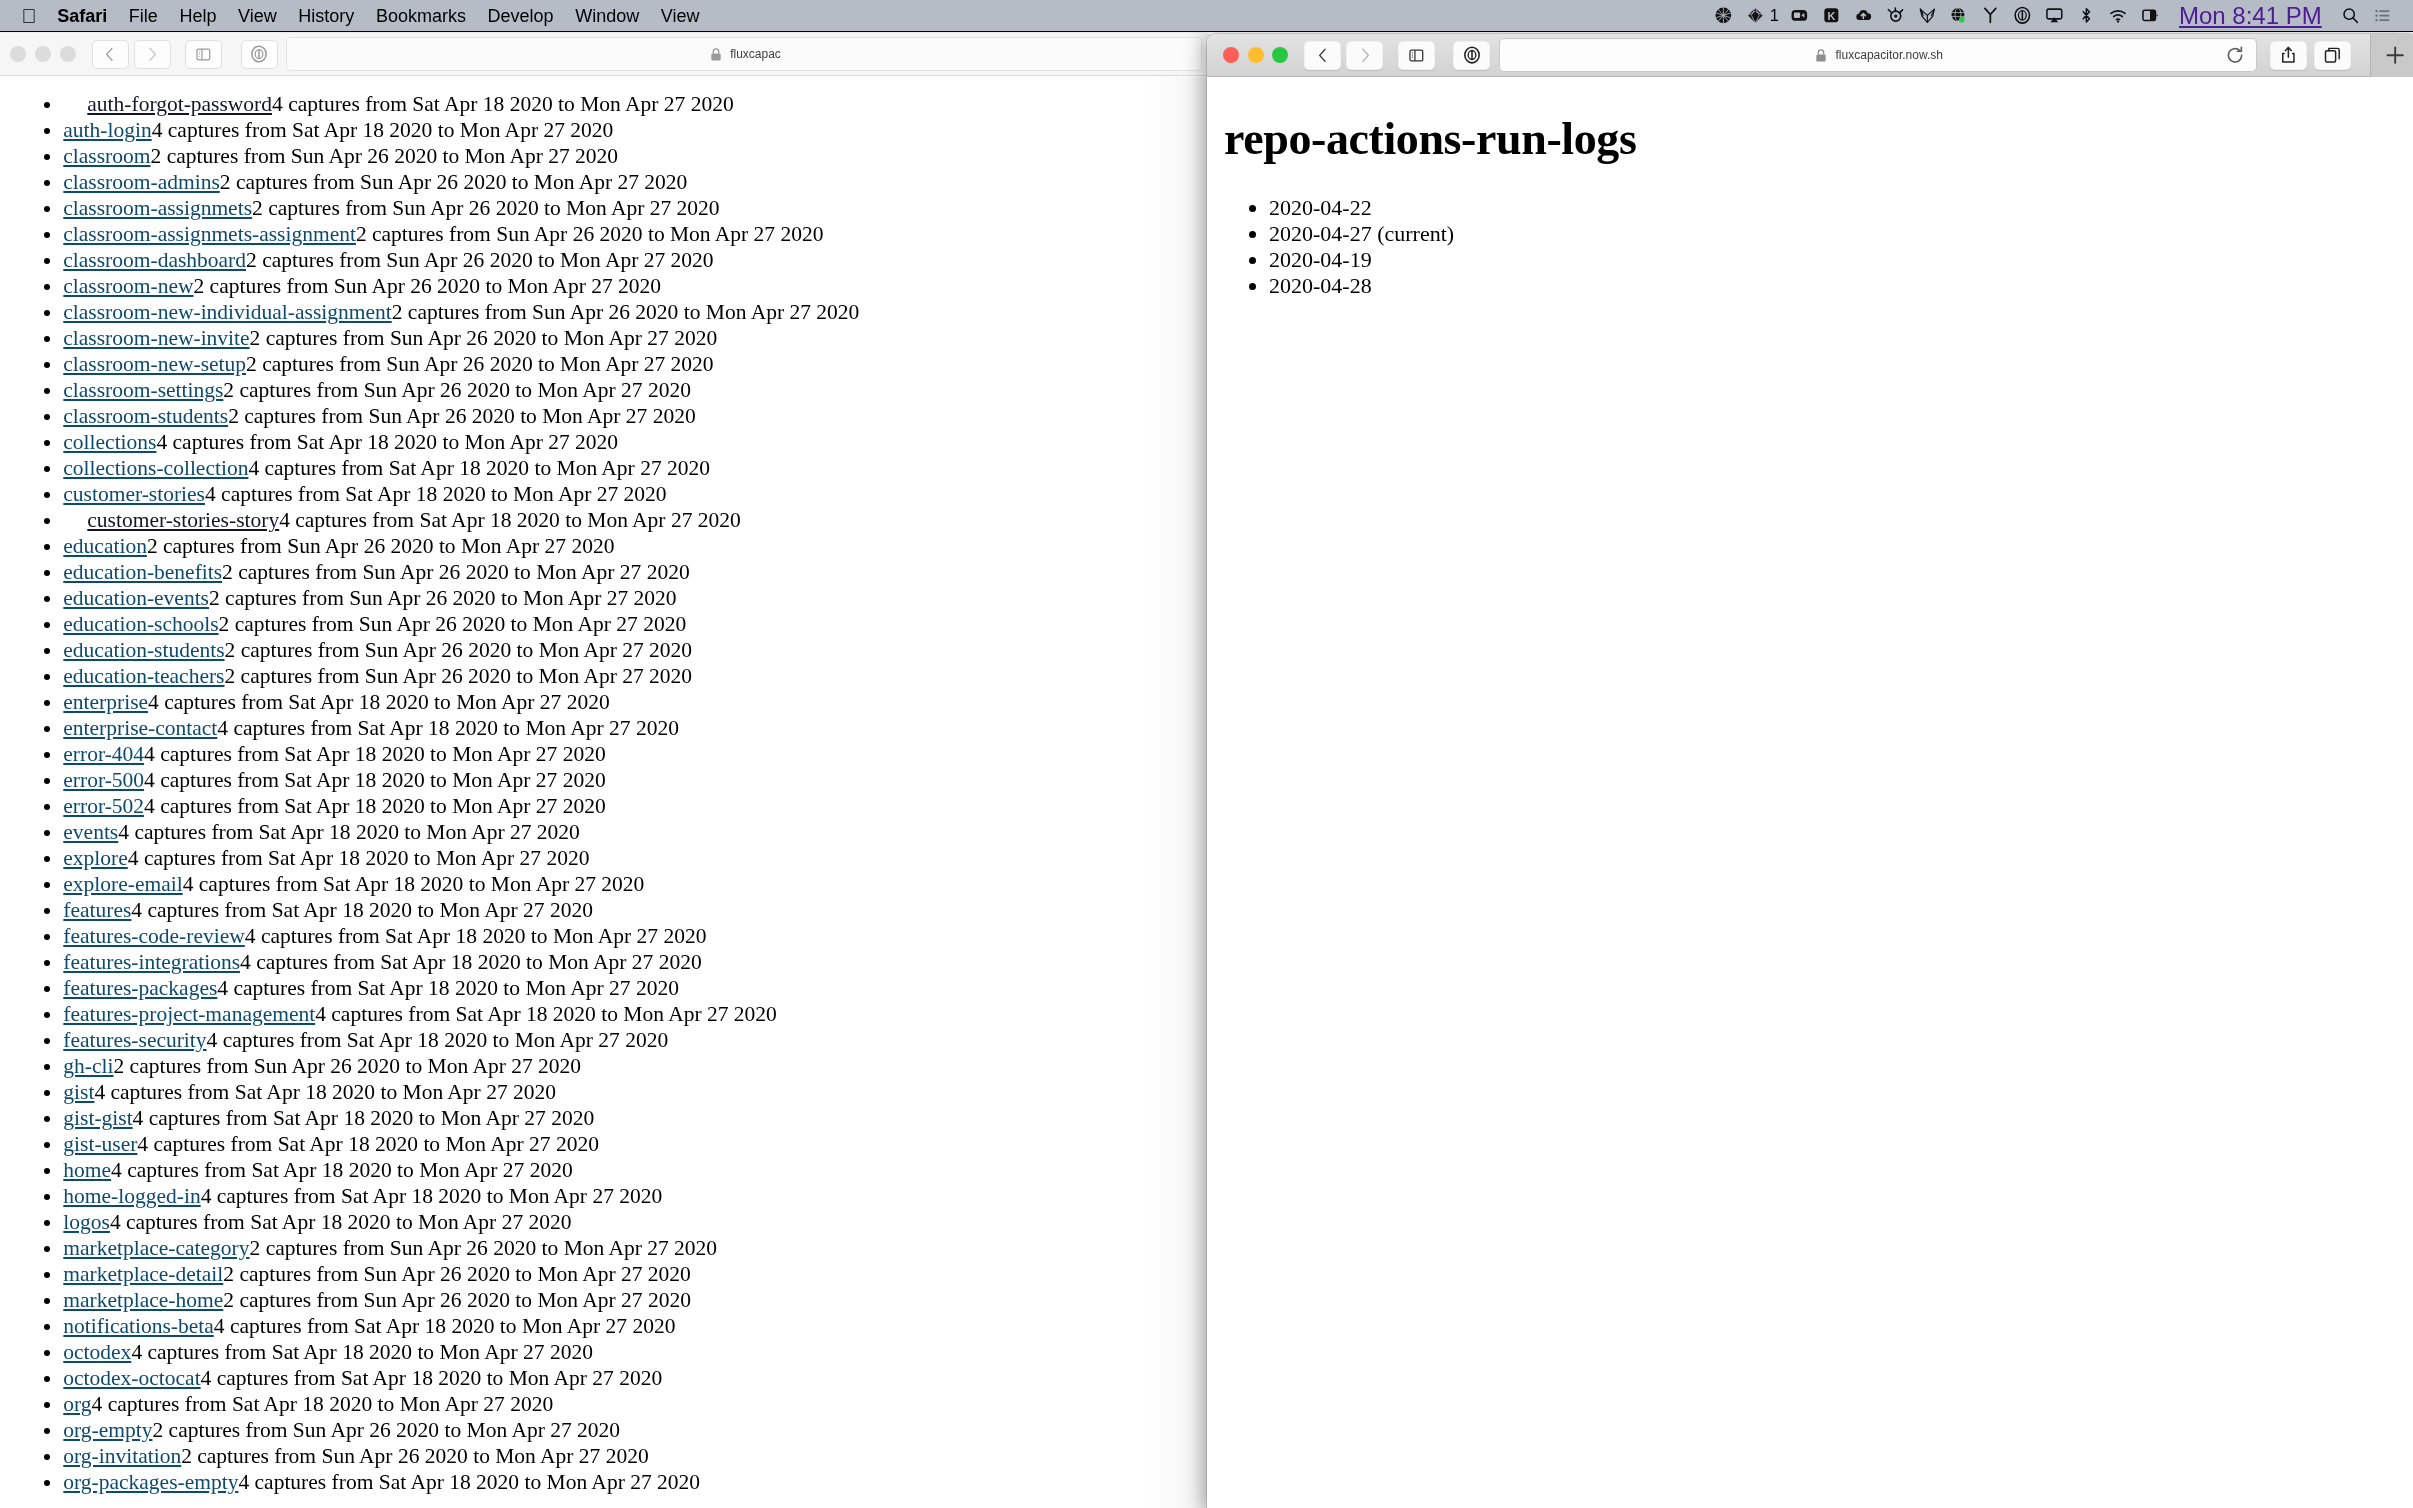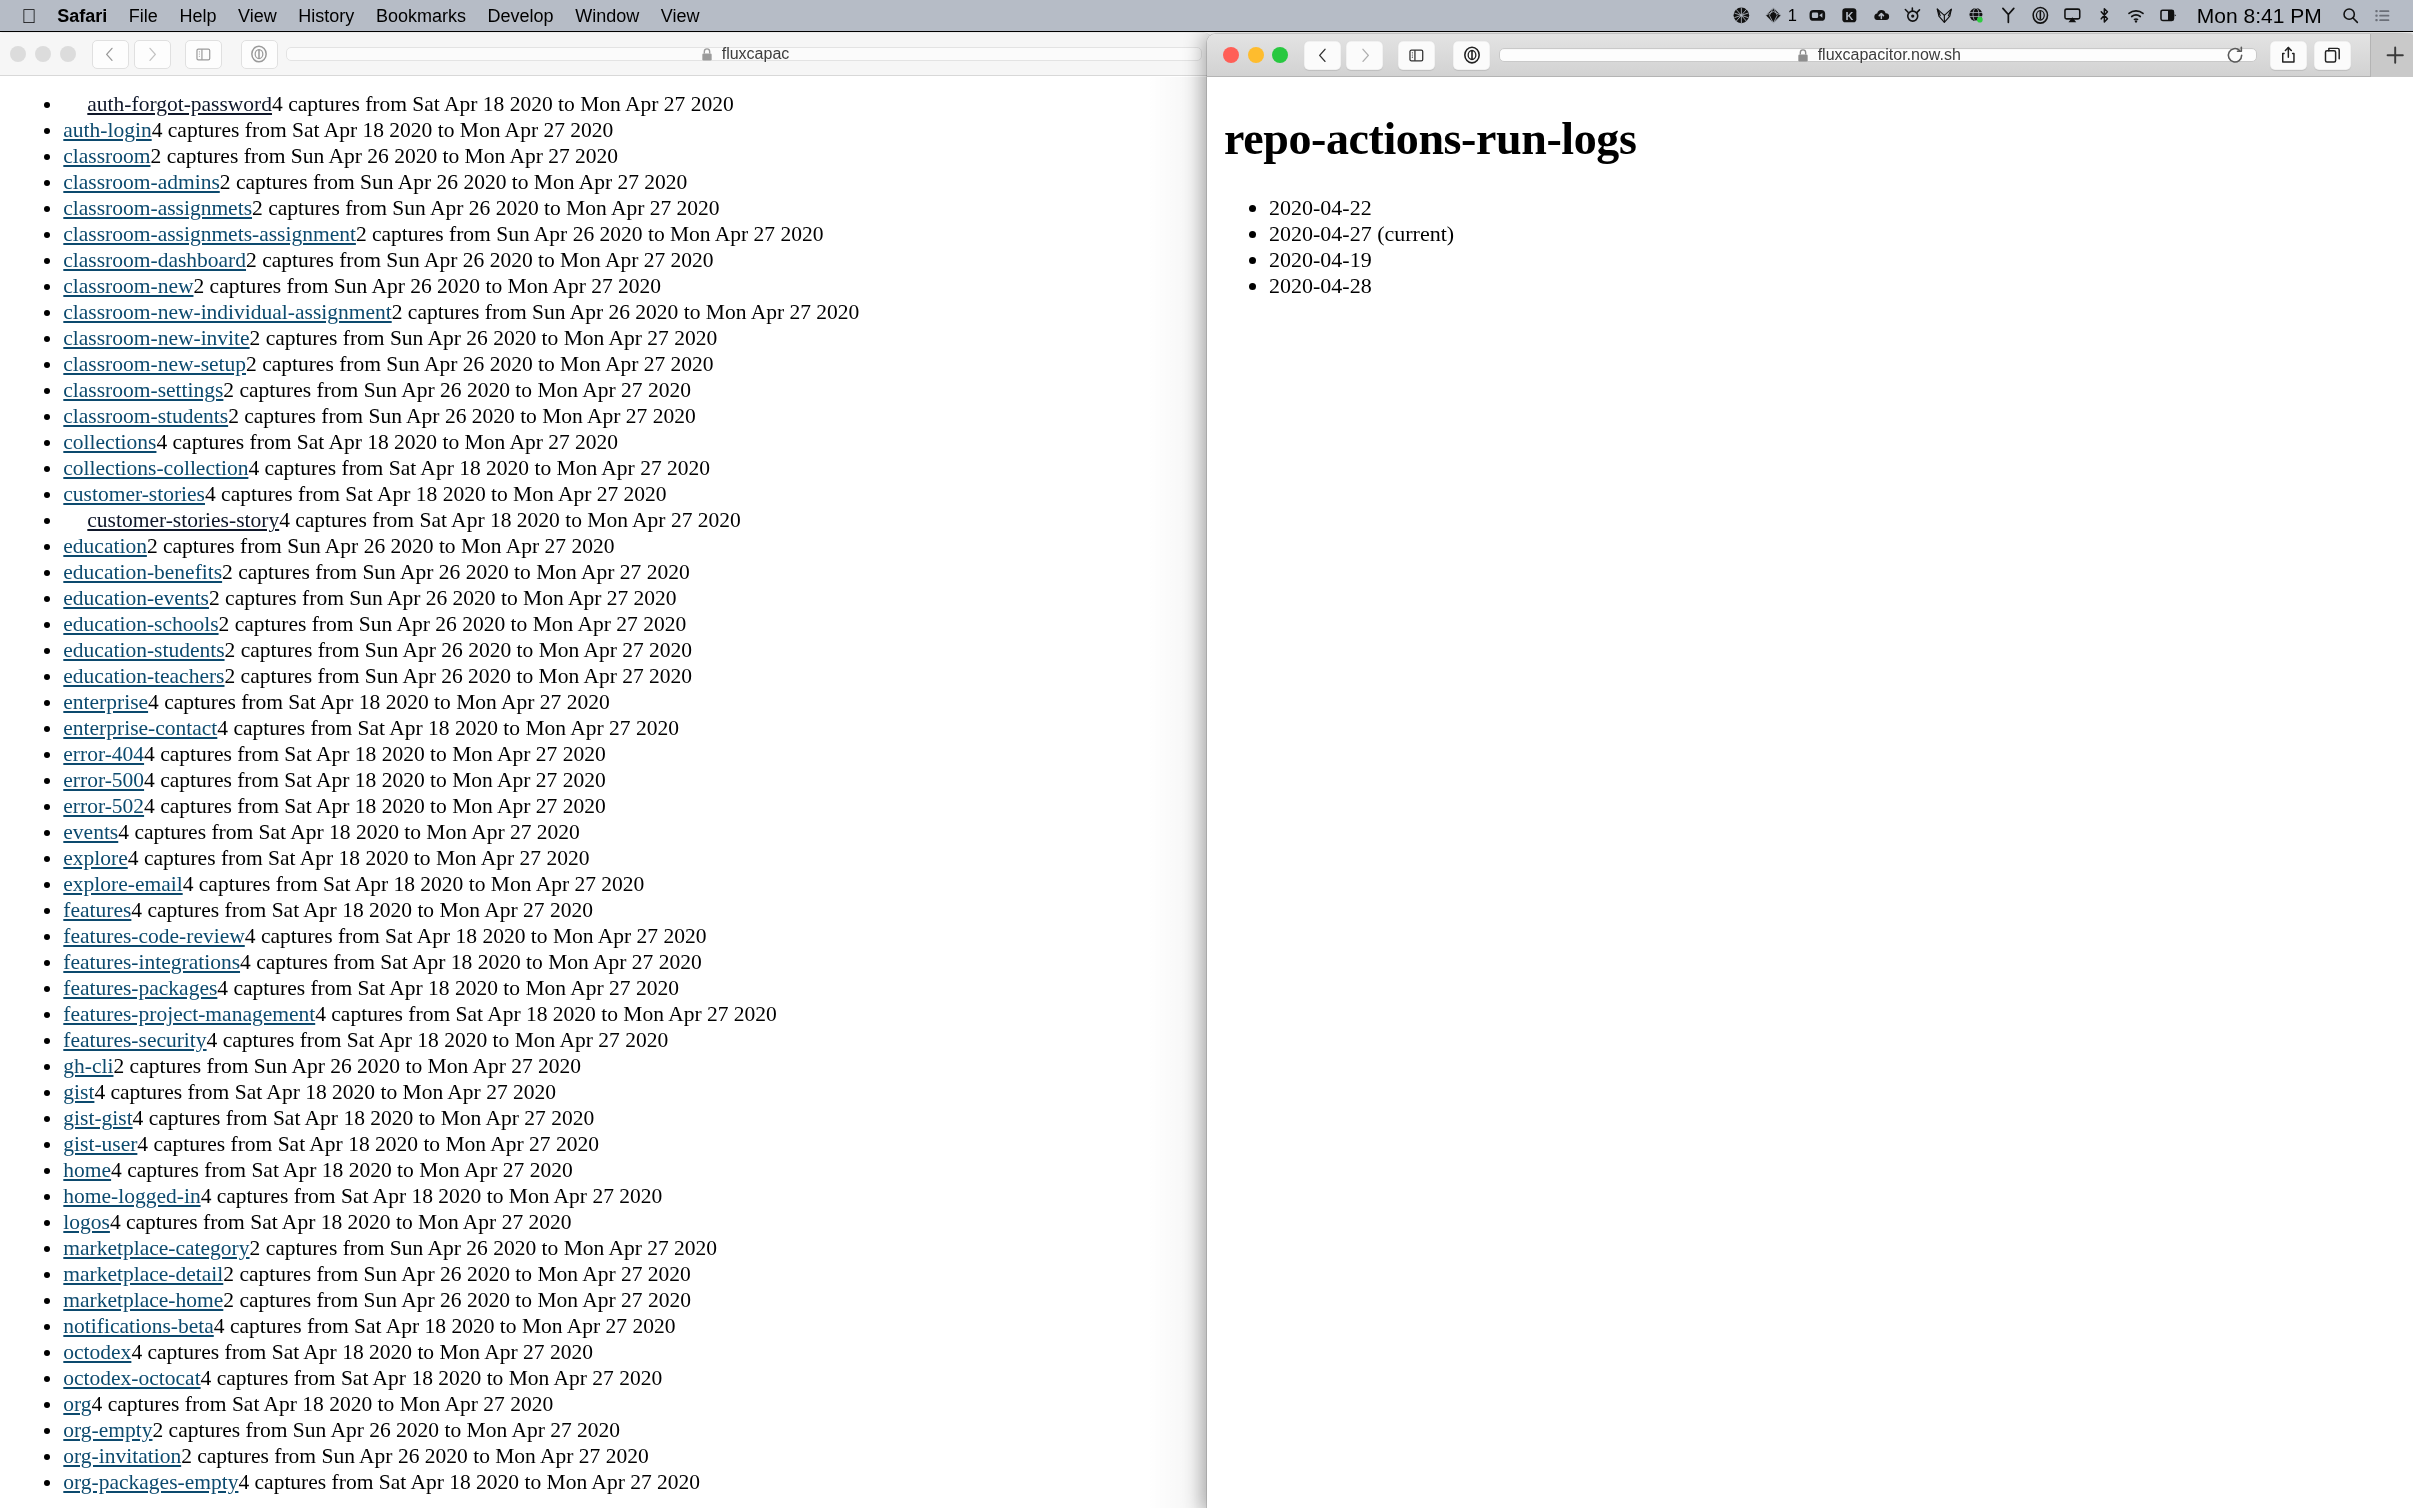--- a/index.html
+++ b/index.html
@@ -45,22 +45,22 @@
     gap: 2.9px;
   }
   .status-icon {
     width: 29px; height: 32px;
     display: flex; align-items: center; justify-content: center;
     color: #000;
   }
   .status-icon svg { display: block; }
   .status-badge-num { font-size: 16.5px; color: #000; margin-left: -2.9px; margin-right: 2.9px; }
   #clock {
-    font-size: 21px; color: #000000; padding: 0 11.5px;
-    white-space: nowrap; line-height: 32px;
+    font-size: 24px; color: #4c1d95; padding: 0 11.5px;
+    white-space: nowrap; line-height: 32px; text-decoration: underline;
   }
 
   
   .window {
     position: absolute;
     background: #fff;
     overflow: hidden;
   }
 
   
@@ -128,25 +128,25 @@
     border-radius: 5px;
     display: flex; align-items: center; justify-content: center;
   }
   .tb-btn.framed { border: 0.7px solid #e0e0e0; background: #fdfdfd; }
   .tb-btn.framed-a { background: #fbfbfb; box-shadow: 0 0.7px 0.7px rgba(0,0,0,0.10); border: 0.7px solid rgba(0,0,0,0.04); }
   .nav-group { display: flex; gap: 5px; margin-right: 14.4px; }
   .sidebar-btn { margin-right: 18.7px; }
 
   
   .urlfield {
-    height: 14px;
+    height: 34px;
     border-radius: 5px;
     display: flex; align-items: center; justify-content: center;
     position: relative;
-    font-size: 16px;
+    font-size: 12px;
     color: #3d3d3d;
     white-space: nowrap;
   }
   #window-back .urlfield {
     flex: 1 1 auto; margin-left: 8.6px; margin-right: 0;
     background: #fbfbfb; border: 0.7px solid #e3e3e3;
   }
   #window-front .urlfield {
     flex: 1 1 auto; margin-left: 8.6px; margin-right: 13px;
     background: #fdfdfd; border: 0.7px solid #c9c9c9;

